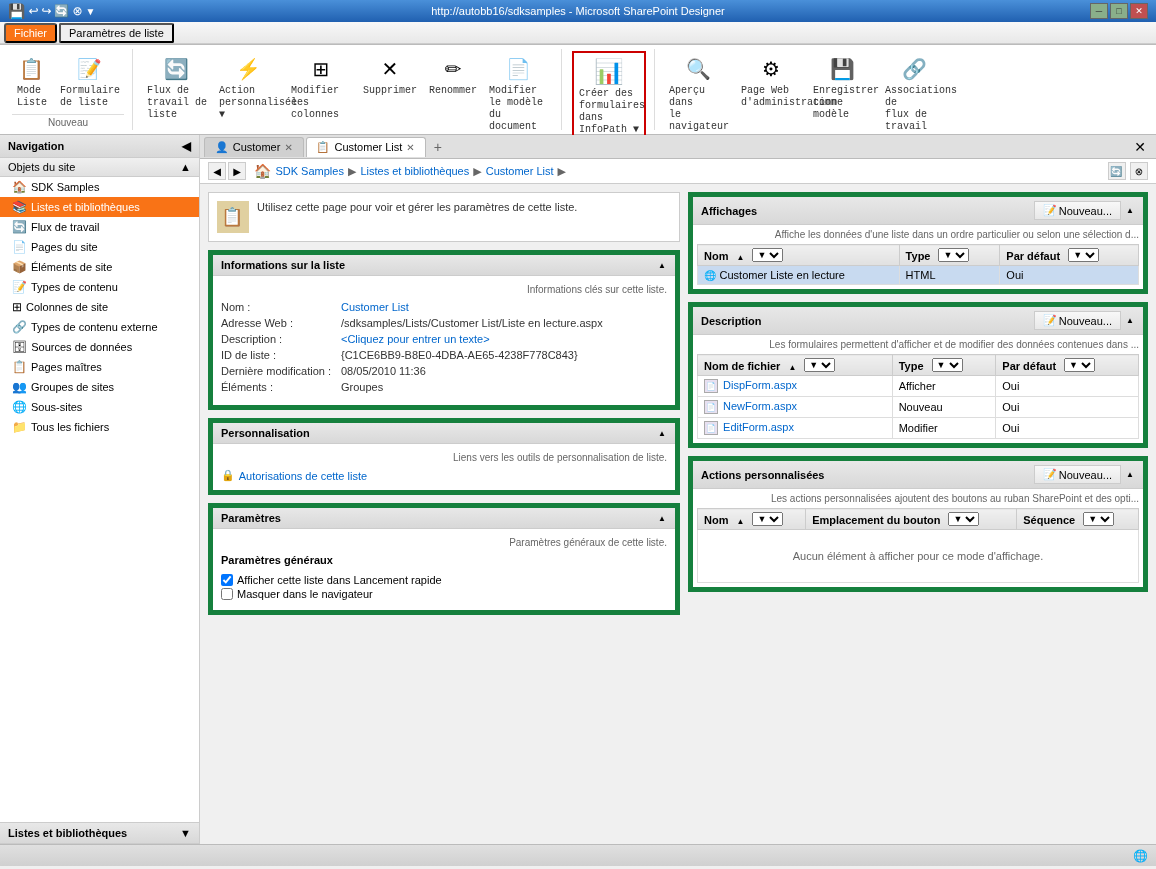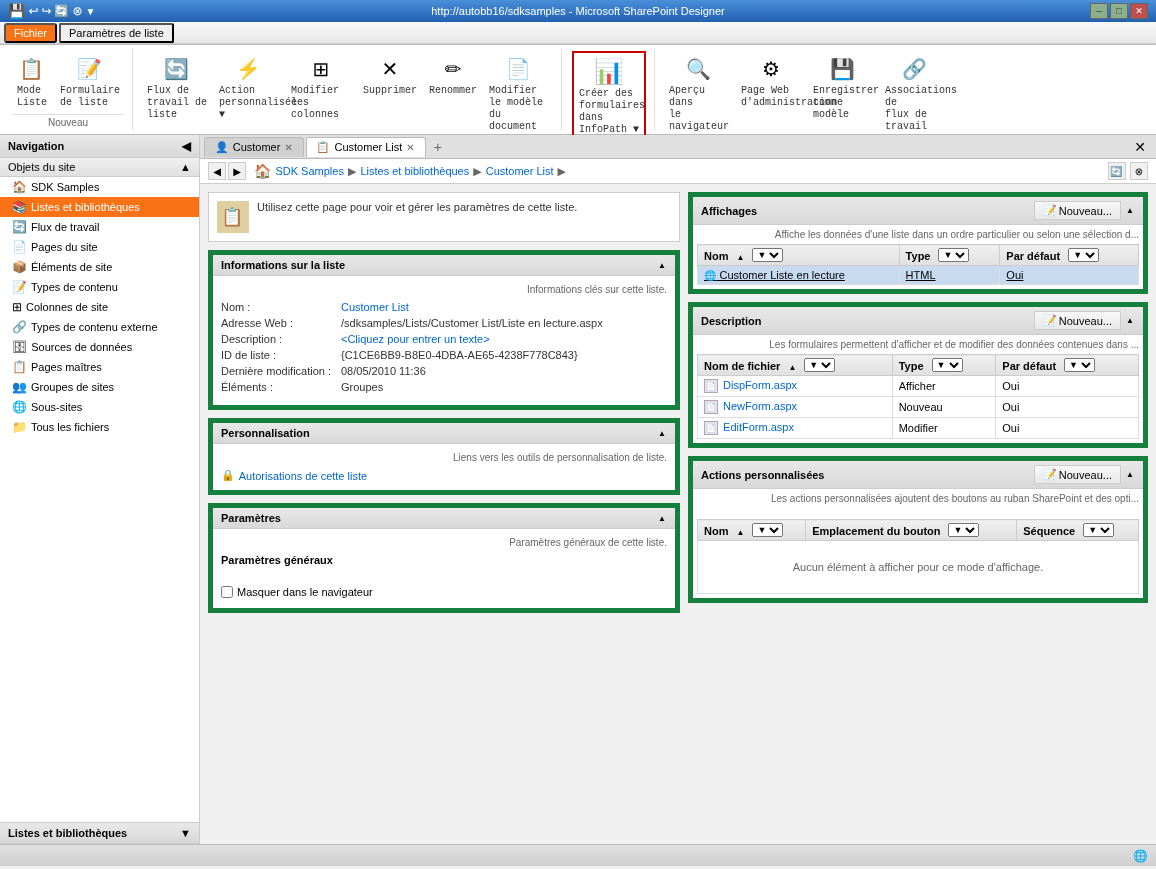--- a/index.html
+++ b/index.html
@@ -77,21 +77,21 @@
     .section-desc { color: #666; font-size: 10px; margin-bottom: 6px; text-align: right; }
     .field-row { display: flex; margin-bottom: 4px; font-size: 11px; }
     .field-label { color: #333; min-width: 120px; }
     .field-value { color: #0066cc; cursor: pointer; }
     .field-value-text { color: #333; }
 
     
     .data-table { width: 100%; border-collapse: collapse; font-size: 11px; }
     .data-table th { background: linear-gradient(to bottom, #f0f0f0, #e0e0e0); border: 1px solid #ccc; padding: 3px 6px; text-align: left; white-space: nowrap; }
     .data-table td { border: 1px solid #ddd; padding: 3px 6px; }
-    .data-table tr.selected { background: #c8daf0; text-decoration: underline; }
+    .data-table tr.selected { background: #c8daf0; }
     .col-header { display: flex; align-items: flex-end; gap: 8px; cursor: pointer; }
     .sort-icon { font-size: 8px; }
 
     
     .cb-row { display: flex; align-items: center; gap: 4px; font-size: 11px; margin-bottom: 2px; }
     input[type=checkbox] { width: 12px; height: 12px; }
 
     
     .nouveau-btn { background: linear-gradient(to bottom, #f8f8f8, #e8e8e8); border: 1px solid #ccc; padding: 2px 8px; font-size: 11px; cursor: pointer; display: flex; align-items: center; gap: 2px; }
 
@@ -384,21 +384,25 @@
           </div>
         </div>
 
         <div class="section-panel">
           <div class="section-header">
             <span>Paramètres</span>
             <span class="section-collapse">▲</span>
           </div>
           <div class="section-content">
             <div class="section-desc">Paramètres généraux de cette liste.</div>
-            <div style="font-size:11px;font-weight:bold;margin-bottom:20px;">Paramètres généraux</div>
+            <div style="font-size:11px;font-weight:bold;margin-bottom:8px;">Paramètres généraux</div>
+            <div class="cb-row">
+              <input type="checkbox" checked="" style="">
+              <span>Afficher cette liste dans Lancement rapide</span>
+            </div>
             <div class="cb-row">
               <input type="checkbox" style="">
               <span>Masquer dans le navigateur</span>
             </div>
           </div>
         </div>
       </div>
 
       <div id="right-panel">
 
@@ -525,21 +529,21 @@
             <span>Actions personnalisées</span>
             <div style="display:flex;align-items:center;gap:4px;">
               <button class="nouveau-btn">
                 <span>📝</span>
                 <span>Nouveau...</span>
               </button>
               <span class="section-collapse">▲</span>
             </div>
           </div>
           <div class="section-content" style="padding:4px;">
-            <div class="section-desc" style="margin-bottom:15px;">Les actions personnalisées ajoutent des boutons au ruban SharePoint et des opti...</div>
+            <div class="section-desc" style="margin-bottom:4px;">Les actions personnalisées ajoutent des boutons au ruban SharePoint et des opti...</div>
             <table class="data-table">
               <thead>
                 <tr>
                   <th>
                     <div class="col-header">
                         <span>Nom</span> 
                         <span class="sort-icon">▲</span> 
                         <select class="th-select"><option>▼</option></select>
                       </div>
                   </th>

